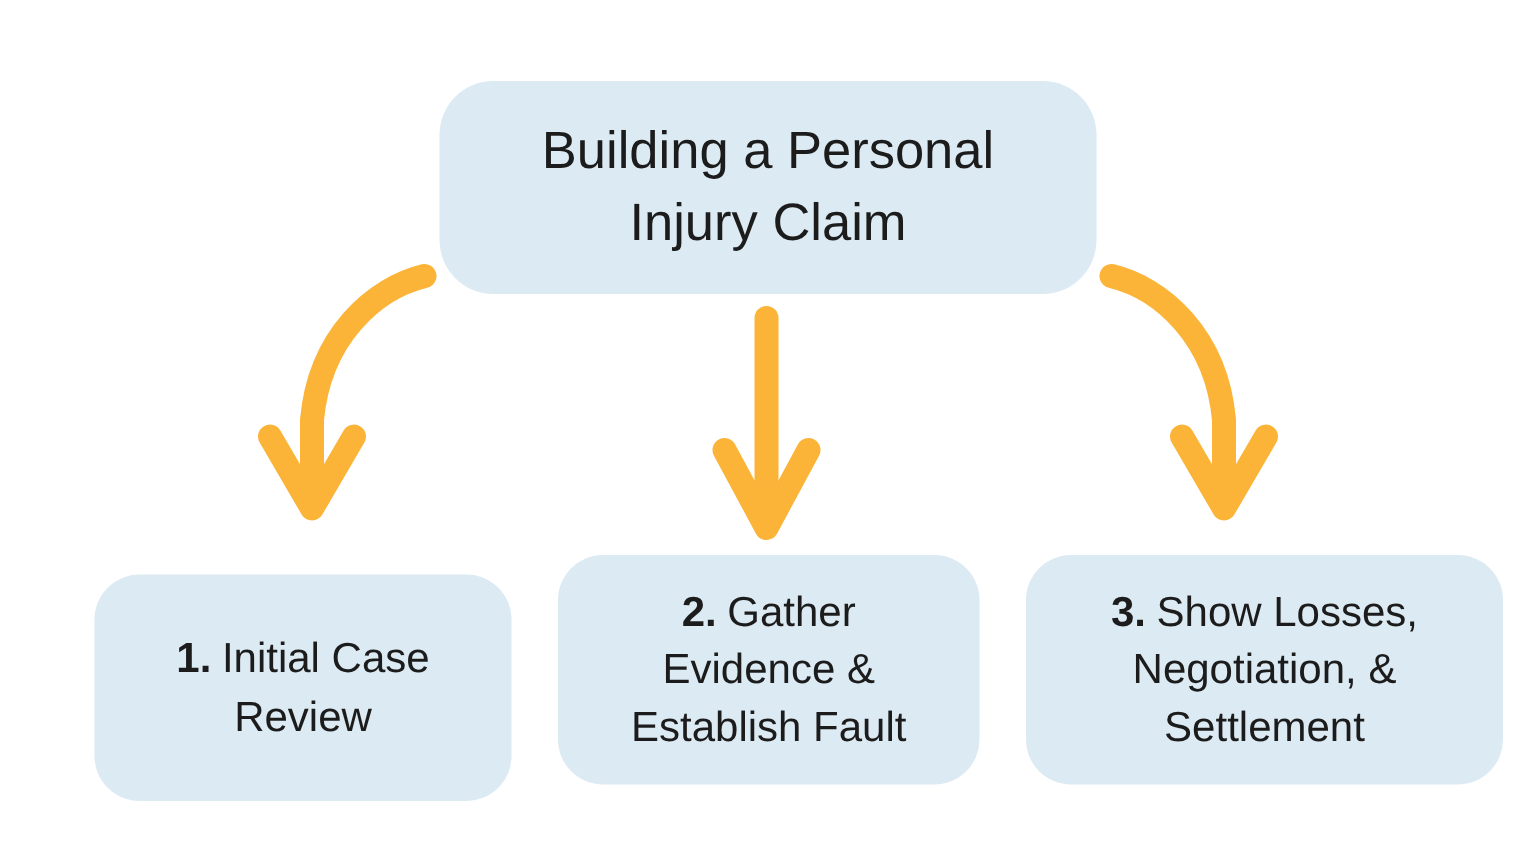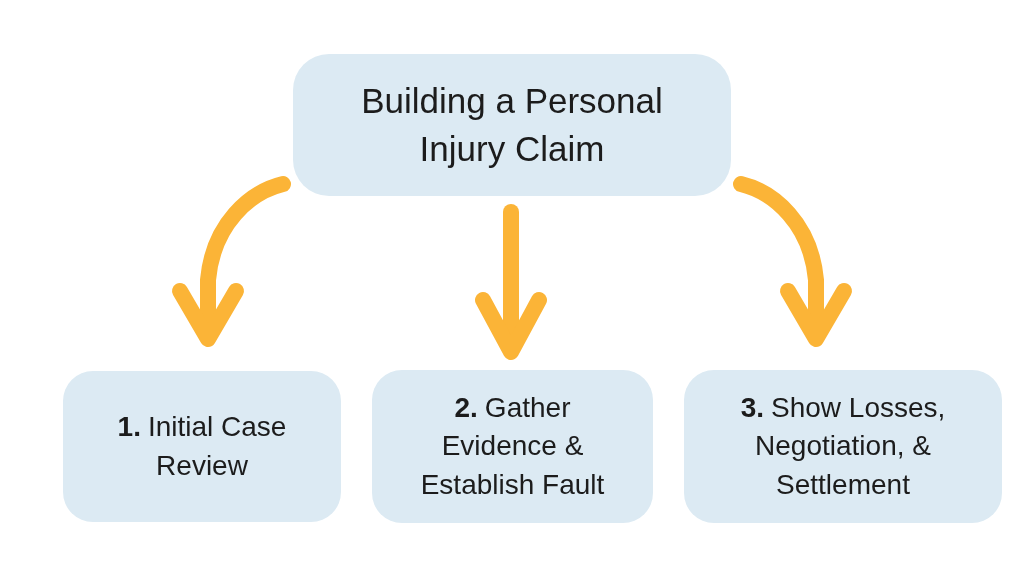--- a/index.html
+++ b/index.html
@@ -57,21 +57,21 @@
     font-weight: 400;
   }
   .step-box {
     border-radius: 30px;
   }
   .step-box .box-text {
     font-size: 28px;
     line-height: 1.36;
     font-weight: 400;
   }
-  .step-1 { left: 63px;  top: 371px; width: 278px; height: 151px; text-align: center; }
+  .step-1 { left: 63px;  top: 383px; width: 278px; height: 151px; text-align: center; }
   .step-2 { left: 372px; top: 370px; width: 281px; height: 153px; }
   .step-3 { left: 684px; top: 370px; width: 318px; height: 153px; }
   .num {
     font-weight: 700;
     margin-right: 0.45ch;
   }
 </style>
 </head>
 <body>
 

